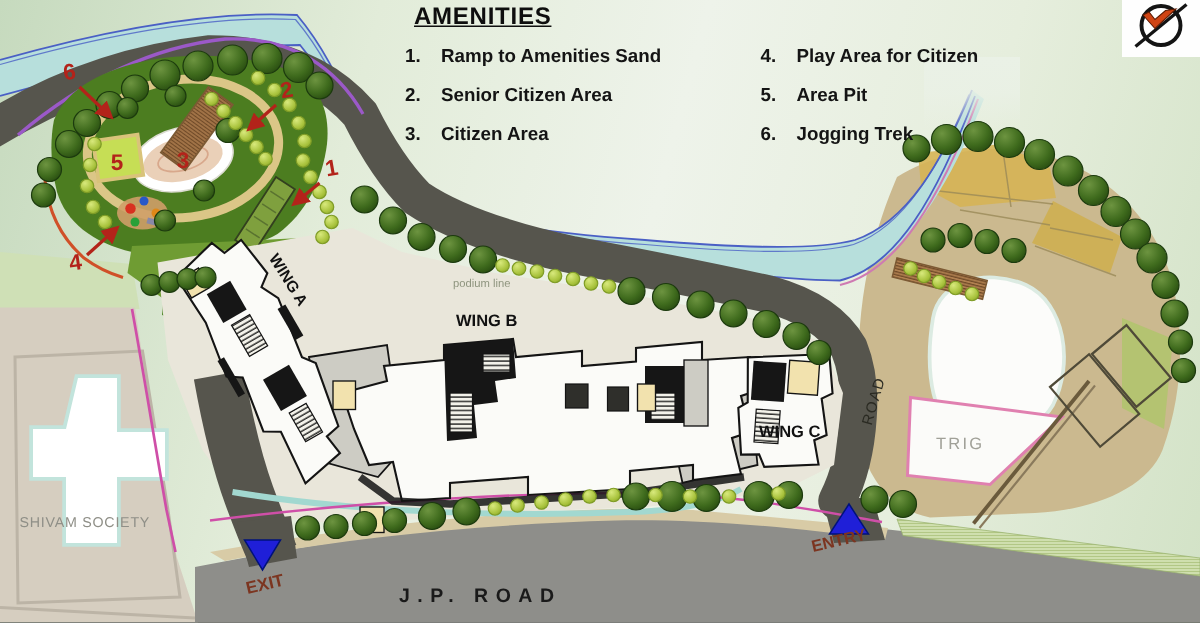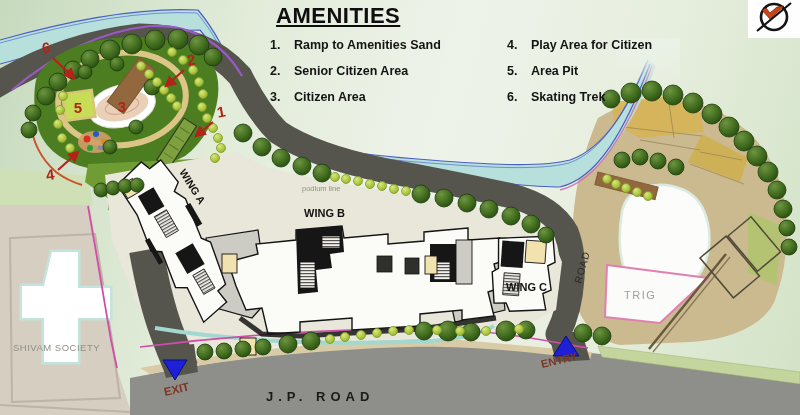--- a/index.html
+++ b/index.html
@@ -3,21 +3,21 @@
 <meta charset="utf-8">
 <style>
   html,body{margin:0;padding:0;background:#555;}
   .stage{
     position:relative;width:800px;height:415px;overflow:hidden;
     background:linear-gradient(105deg,#c6dabe 0%,#e2ecd9 28%,#eef3ea 52%,#e6eedd 75%,#d2e2c6 100%);
     font-family:"Liberation Sans",sans-serif;
   }
   .stage svg{position:absolute;left:0;top:0;}
   .legend{position:absolute;left:262px;top:3px;width:440px;color:#0e0e0e;}
-  .legend-title{font-size:22px;font-weight:bold;text-decoration:underline;letter-spacing:.5px;margin-left:14px;}
+  .legend-title{font-size:16px;font-weight:bold;text-decoration:underline;letter-spacing:.5px;margin-left:14px;}
   .legend-cols{position:relative;margin-top:9px;}
   .lcol{position:absolute;top:0;}
   .lcol.left{left:8px;width:225px;}
   .lcol.right{left:245px;width:195px;}
   .litem{display:flex;margin-bottom:12px;font-size:12.5px;font-weight:bold;color:#141414;}
   .lnum{width:24px;flex:0 0 24px;}
   text{font-family:"Liberation Sans",sans-serif;}
   .maplabel{fill:#111;font-weight:bold;}
 </style>
 </head>
@@ -371,19 +371,19 @@
       <div class="litem">
         <span class="lnum">4.</span>
         <span>Play Area for Citizen</span>
       </div>
       <div class="litem">
         <span class="lnum">5.</span>
         <span>Area Pit</span>
       </div>
       <div class="litem">
         <span class="lnum">6.</span>
-        <span>Skating Trek</span>
+        <span>Jogging Trek</span>
       </div>
     </div>
   </div>
 </div>
 
 </div>
 
 </body></html>

